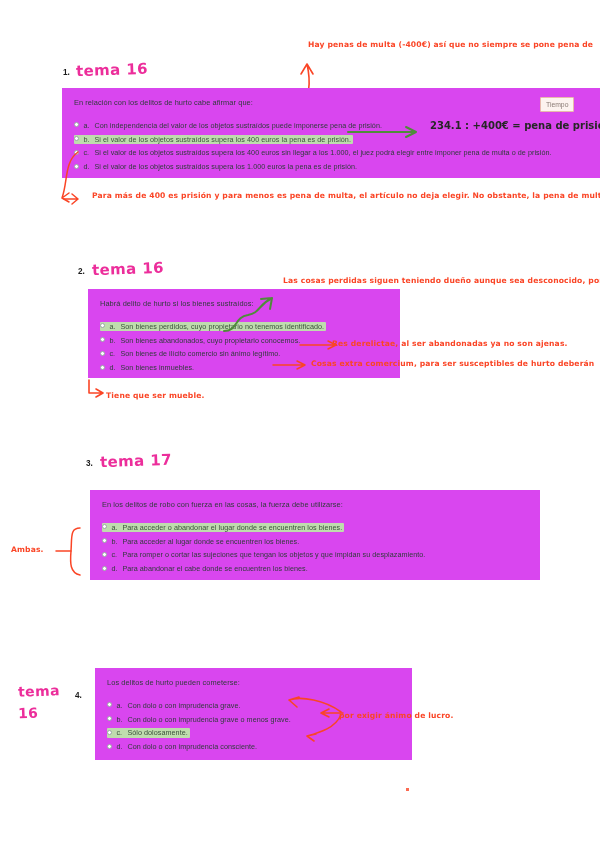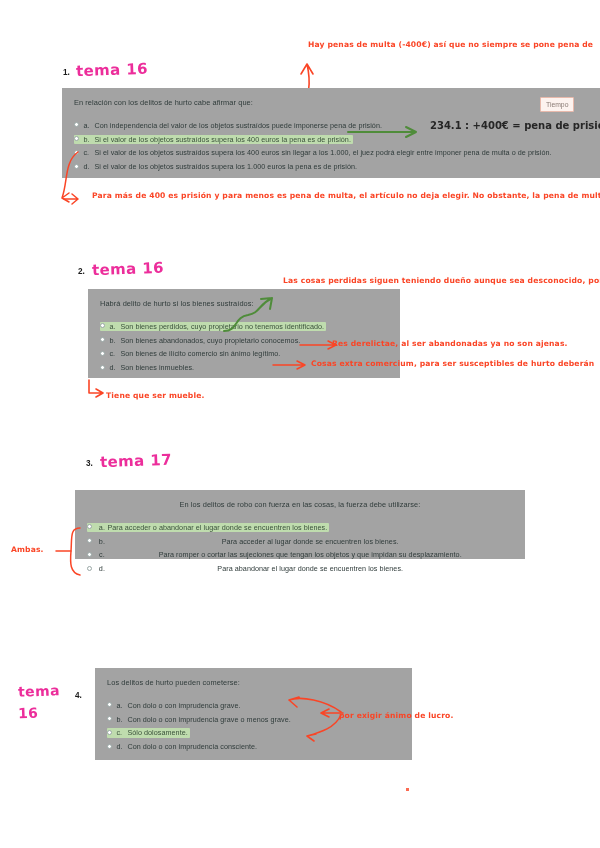--- a/index.html
+++ b/index.html
@@ -10,21 +10,21 @@
     font-family:"Liberation Sans", sans-serif;
     position:relative;
     overflow:hidden;
     -webkit-font-smoothing:antialiased;
   }
   .page { position:absolute; inset:0; }
 
   
   .qbox {
     position:absolute;
-    background:#a3a3a3;
+    background:#d946ef;
     padding:10px 12px 14px 12px;
   }
   .qstem {
     font-size:7.4px;
     color:#2f3b3a;
     line-height:1.3;
     margin:0 0 13px 0;
     letter-spacing:.08px;
   }
   .opt {
@@ -200,41 +200,41 @@
   </svg>
 
   <div class="hand hw-red" style="left:106px; top:390px;">Tiene que ser mueble.</div>
   <svg class="ann" style="left:86px; top:378px; width:22px; height:24px;">
     <path d="M3,2 L3,15 L17,15 M17,15 L10,11 M17,15 L10,19" stroke="#fa4526" stroke-width="1.6" fill="none" stroke-linecap="round" stroke-linejoin="round"></path>
   </svg>
 
   <div class="hand hw-pink" style="left:100px; top:452px;">tema 17</div>
   <div class="hw-num" style="left:86px; top:459px;">3.</div>
 
-  <div class="qbox" style="left:75px; top:490px; width:450px; height:69px;text-align:center;">
+  <div class="qbox" style="left:90px; top:490px; width:450px; height:90px;">
     <p class="qstem">En los delitos de robo con fuerza en las cosas, la fuerza debe utilizarse:</p>
     <div class="opt hl">
       <span class="radio"></span>
       <span class="letter">a.</span>
       <span class="otext">Para acceder o abandonar el lugar donde se encuentren los bienes.</span>
     </div>
     <div class="opt">
       <span class="radio"></span>
       <span class="letter">b.</span>
       <span class="otext">Para acceder al lugar donde se encuentren los bienes.</span>
     </div>
     <div class="opt">
       <span class="radio"></span>
       <span class="letter">c.</span>
       <span class="otext">Para romper o cortar las sujeciones que tengan los objetos y que impidan su desplazamiento.</span>
     </div>
     <div class="opt">
       <span class="radio"></span>
       <span class="letter">d.</span>
-      <span class="otext">Para abandonar el lugar donde se encuentren los bienes.</span>
+      <span class="otext">Para abandonar el cabe donde se encuentren los bienes.</span>
     </div>
   </div>
 
   <div class="hand hw-red" style="left:11px; top:544px;">Ambas.</div>
   <svg class="ann" style="left:44px; top:525px; width:40px; height:60px;">
     <path d="M36,3 C26,3 28,12 27,26 C26,38 26,48 36,50" stroke="#fa4526" stroke-width="1.5" fill="none" stroke-linecap="round"></path>
     <path d="M12,26 L27,26" stroke="#fa4526" stroke-width="1.5" fill="none" stroke-linecap="round"></path>
   </svg>
 
   <div class="hand hw-pink" style="left:18px; top:683px; font-size:14px;">tema</div>

